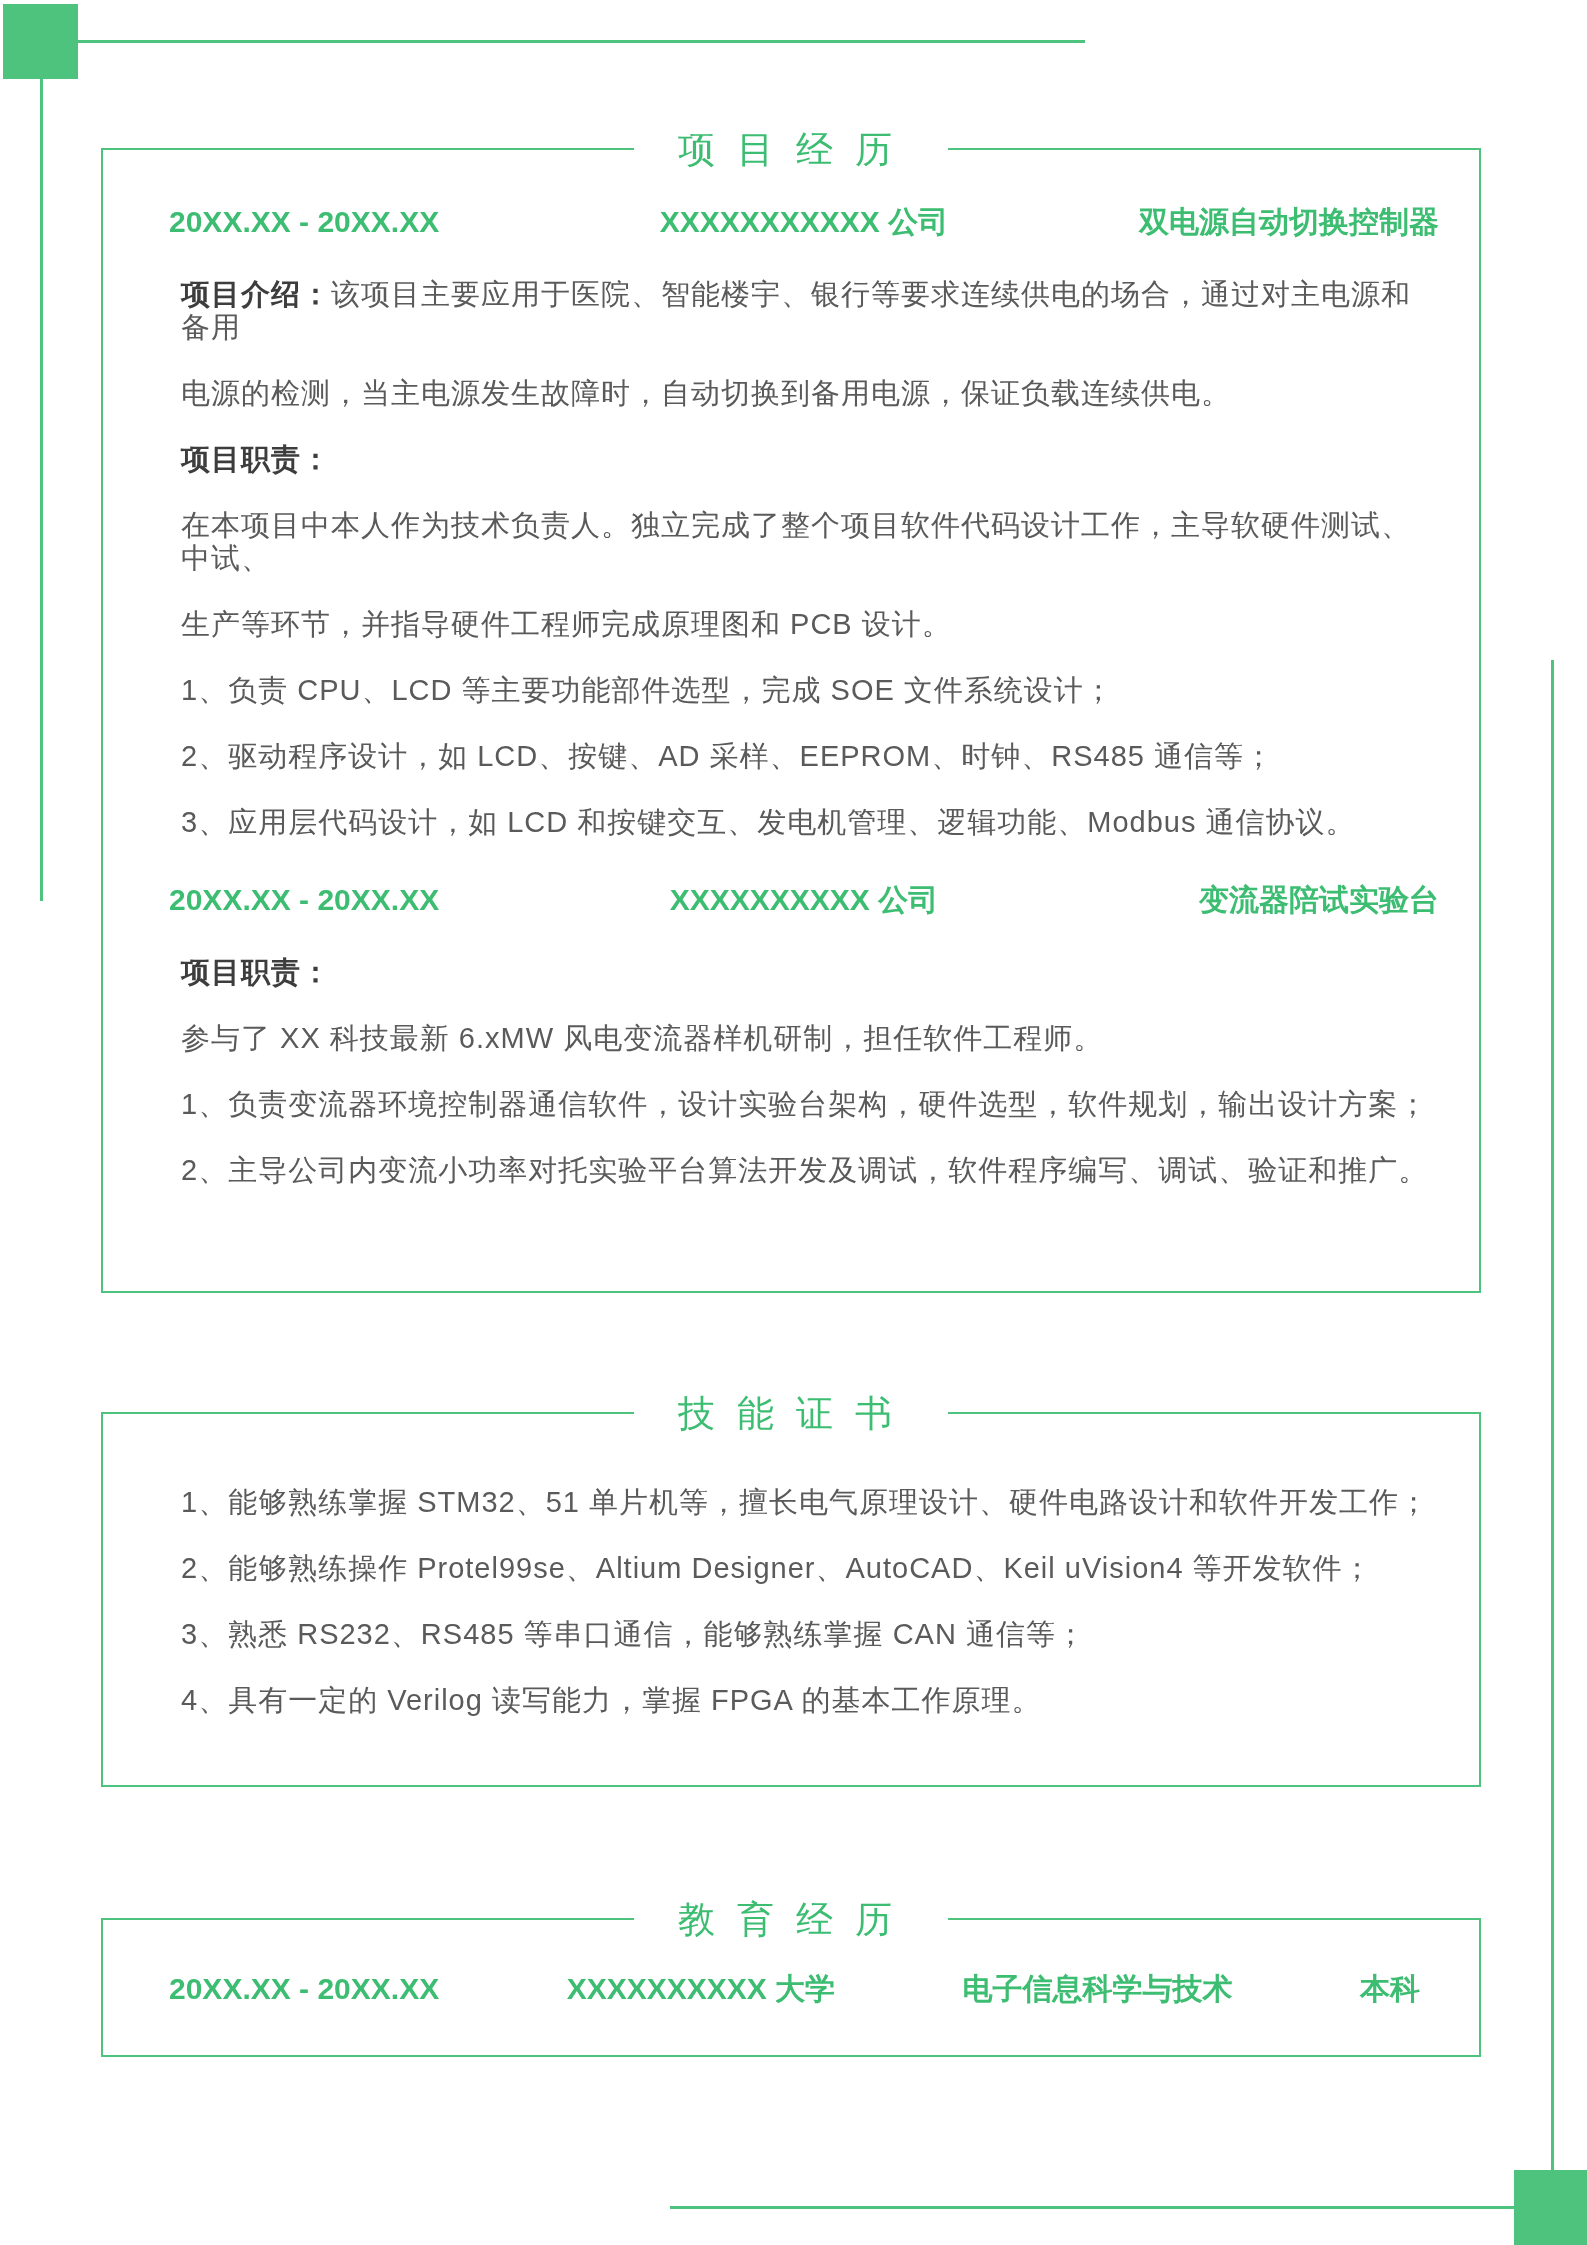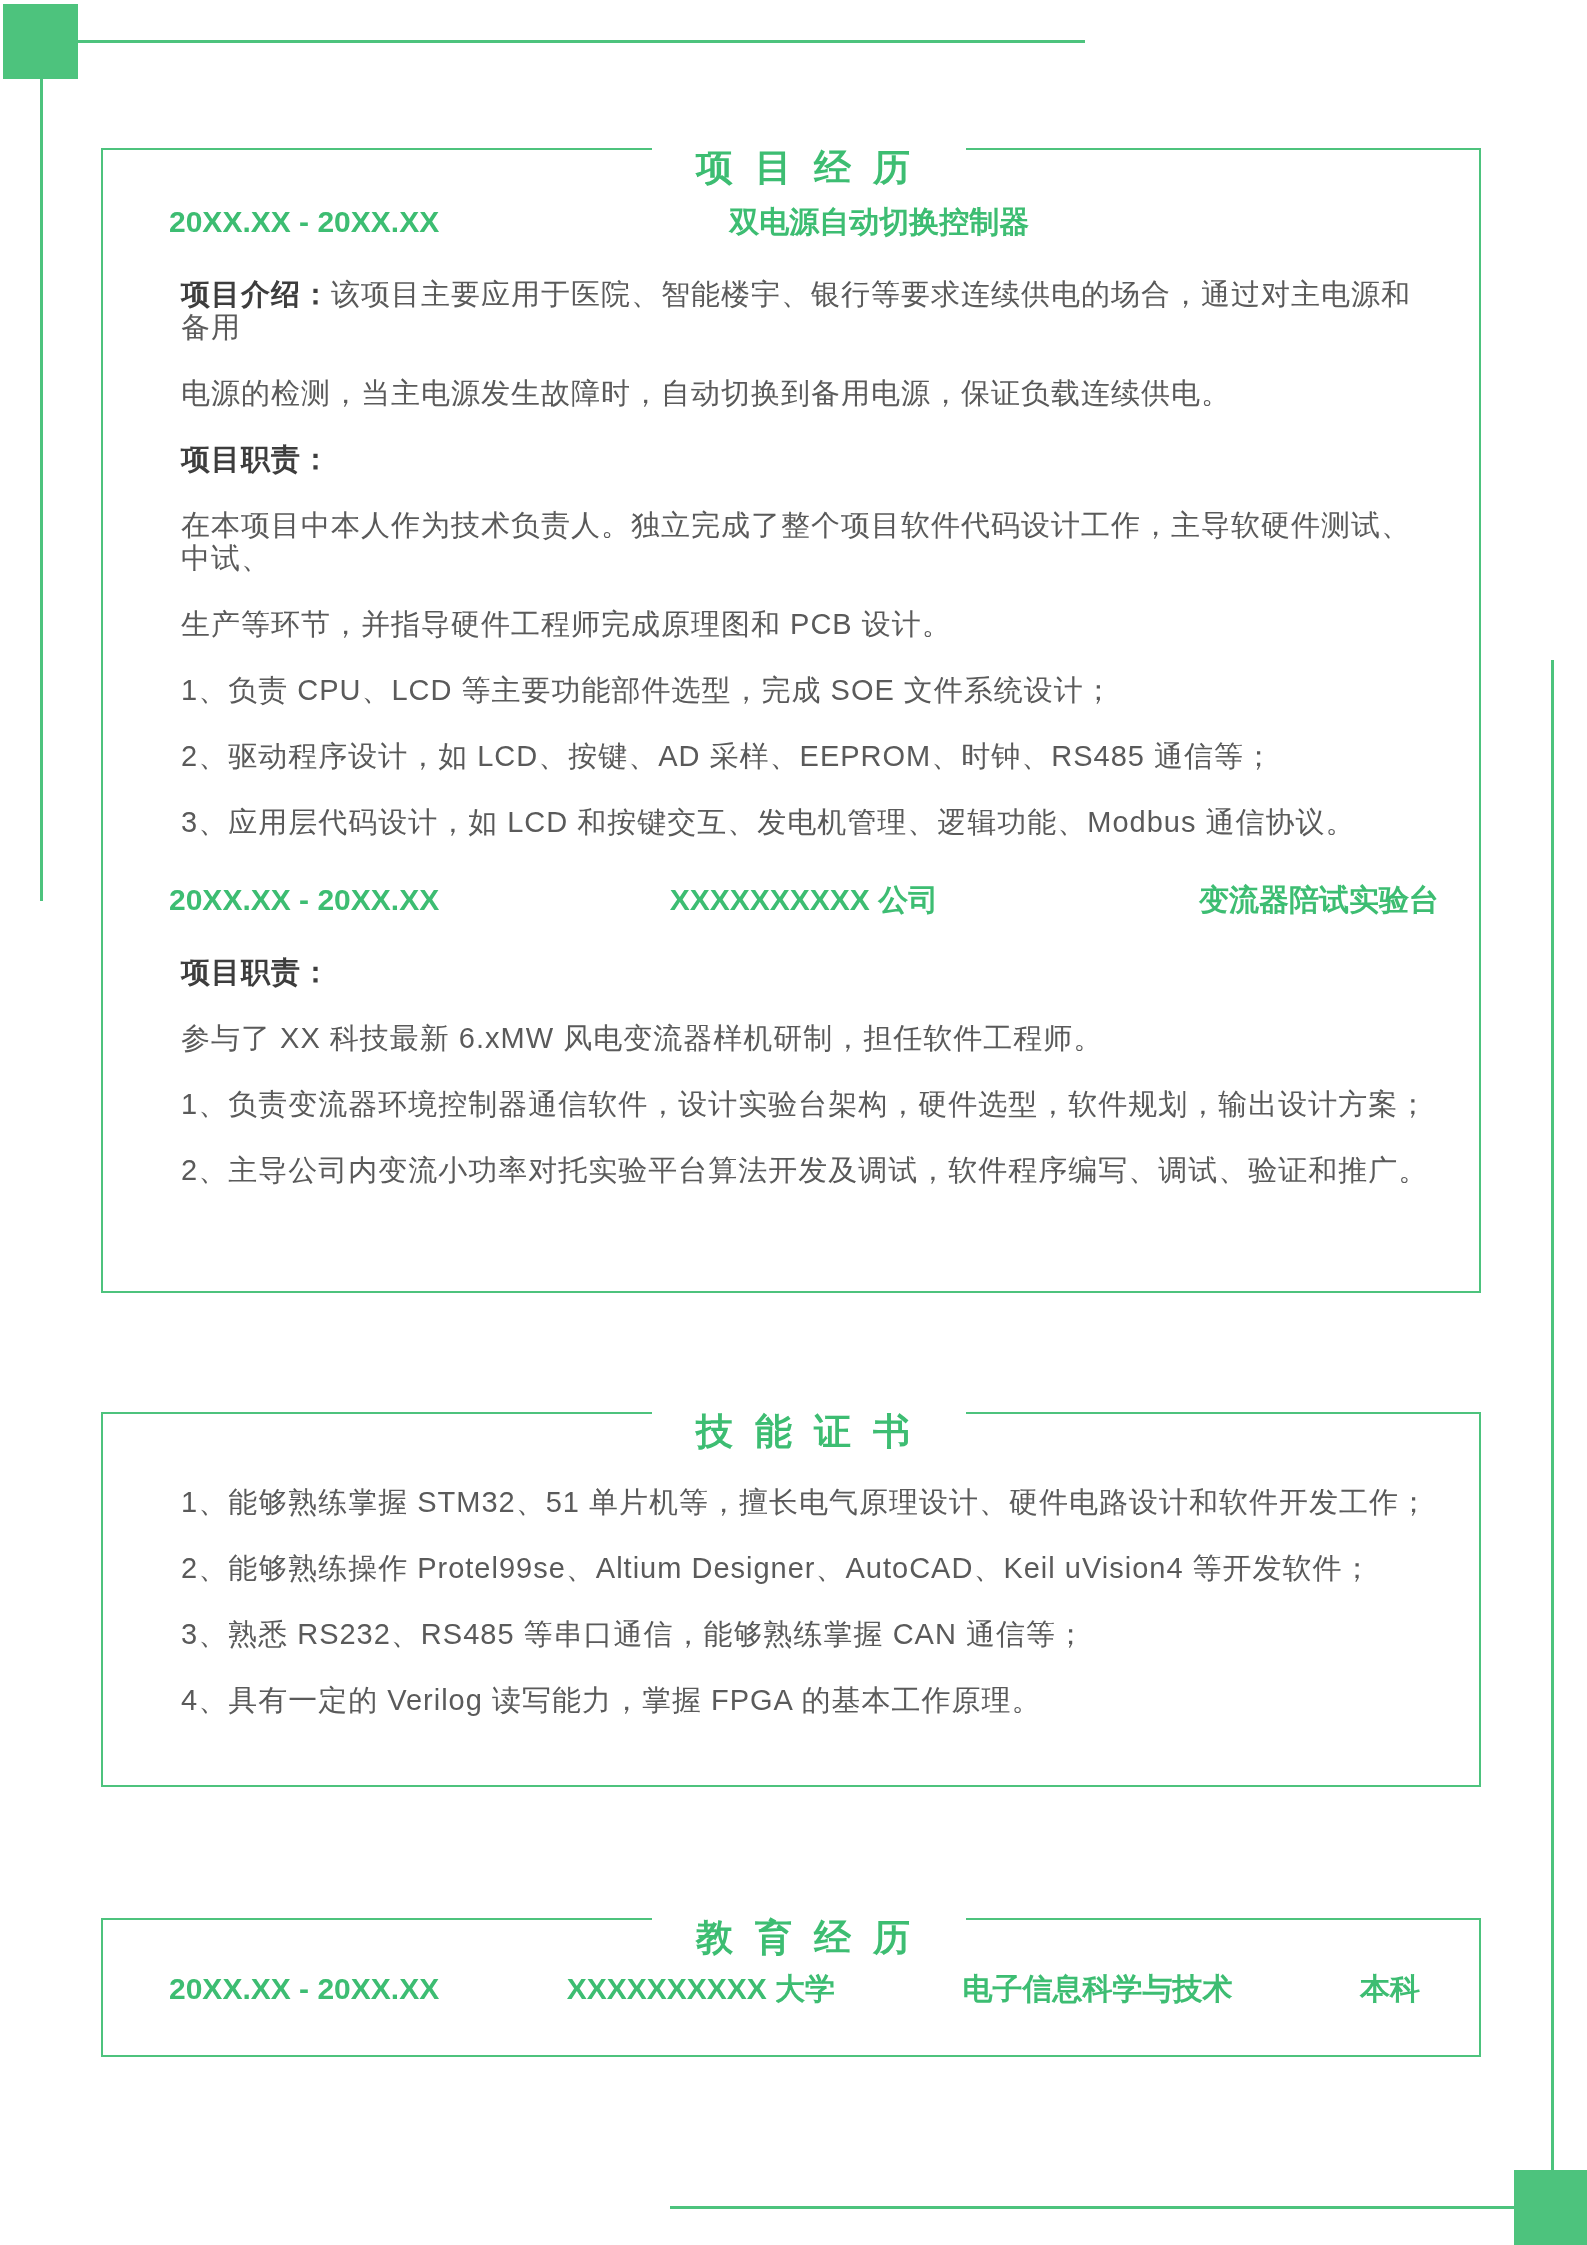--- a/index.html
+++ b/index.html
@@ -26,22 +26,22 @@
   
   .box{
     position:absolute;left:101px;width:1380px;
     border:2px solid var(--green);background:transparent;
   }
   .box-projects{top:148px;height:1145px;padding:55px 40px 0 66px;}
   .box-skills{top:1412px;height:375px;padding:72px 40px 0 66px;}
   .box-edu{top:1918px;height:139px;padding:52px 40px 0 66px;}
   .box-title{
     position:absolute;top:0;left:50%;transform:translate(-50%,-50%);
-    margin:18px;background:#ffffff;padding:0 34px 0 44px;
-    color:var(--green-text);font-size:37px;font-weight:bold;
+    margin:0;background:#ffffff;padding:0 34px 0 44px;
+    color:var(--green-text);font-size:37px;font-weight:normal;
     letter-spacing:22px;white-space:nowrap;line-height:1.1;
   }
   
   .meta-row{
     display:grid;grid-template-columns:1fr 1.1fr 1fr;align-items:center;
     color:var(--green-text);font-weight:bold;font-size:30px;
     margin:0 0 40px 0;line-height:33px;
   }
   .meta-center{text-align:center;}
   .meta-right{text-align:right;}
@@ -67,20 +67,21 @@
 <div class="decor line-right"></div>
 <div class="decor sq-br"></div>
 <div class="decor line-bottom"></div>
 
 <section class="box box-projects">
   <h2 class="box-title">项目经历</h2>
 
   <div class="project">
     <div class="meta-row">
       <span class="meta-left">20XX.XX - 20XX.XX</span>
+      <span class="meta-center">XXXXXXXXXXX 公司</span>
       <span class="meta-right">双电源自动切换控制器</span>
     </div>
     <p class="line"><b class="lbl">项目介绍：</b><span>该项目主要应用于医院、智能楼宇、银行等要求连续供电的场合，通过对主电源和备用</span></p>
     <p class="line">电源的检测，当主电源发生故障时，自动切换到备用电源，保证负载连续供电。</p>
     <p class="line lbl">项目职责：</p>
     <p class="line">在本项目中本人作为技术负责人。独立完成了整个项目软件代码设计工作，主导软硬件测试、中试、</p>
     <p class="line">生产等环节，并指导硬件工程师完成原理图和 PCB 设计。</p>
     <p class="line">1、负责 CPU、LCD 等主要功能部件选型，完成 SOE 文件系统设计；</p>
     <p class="line">2、驱动程序设计，如 LCD、按键、AD 采样、EEPROM、时钟、RS485 通信等；</p>
     <p class="line">3、应用层代码设计，如 LCD 和按键交互、发电机管理、逻辑功能、Modbus 通信协议。</p>

